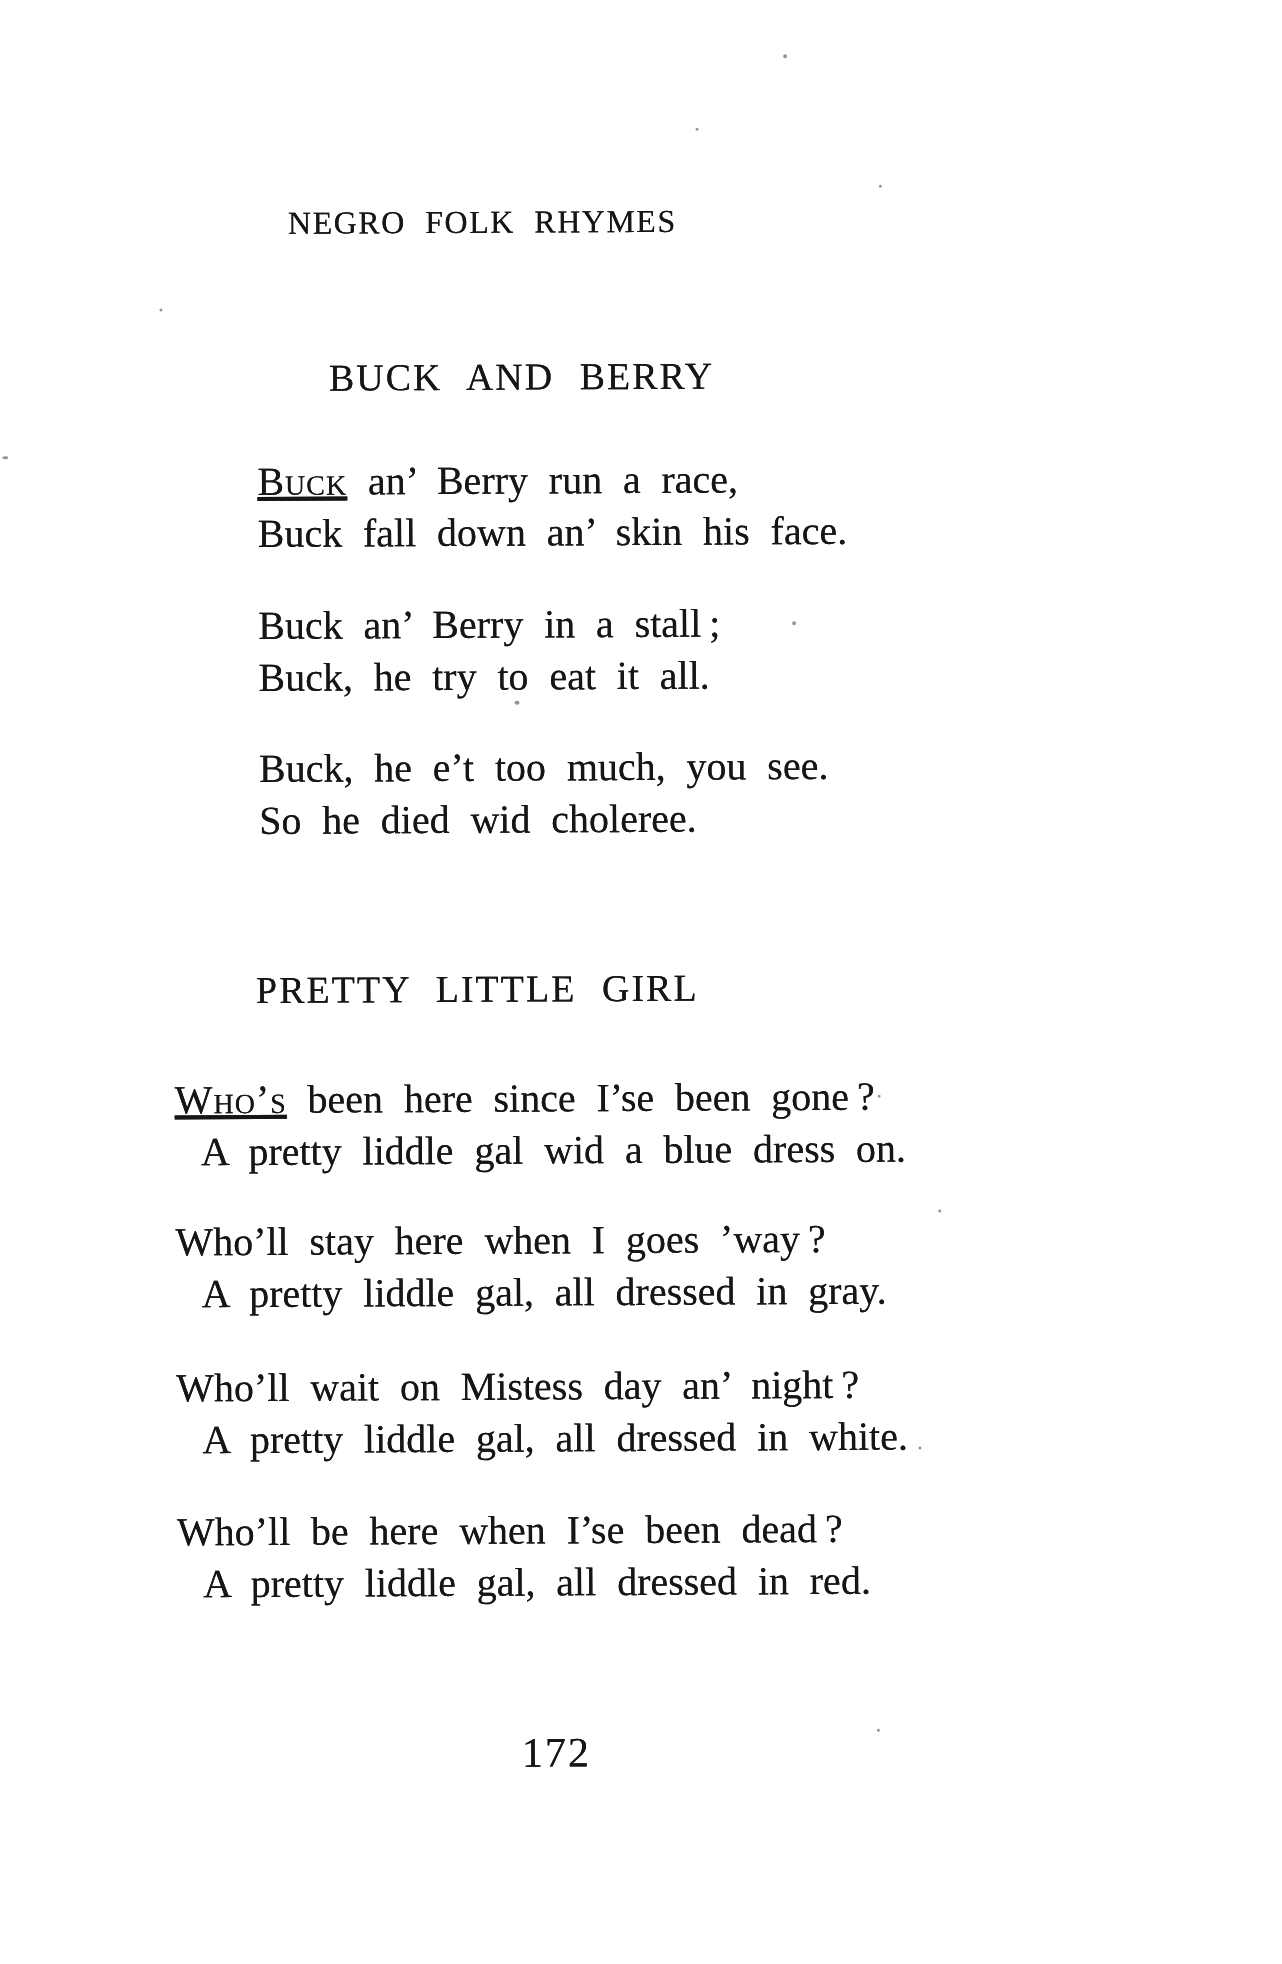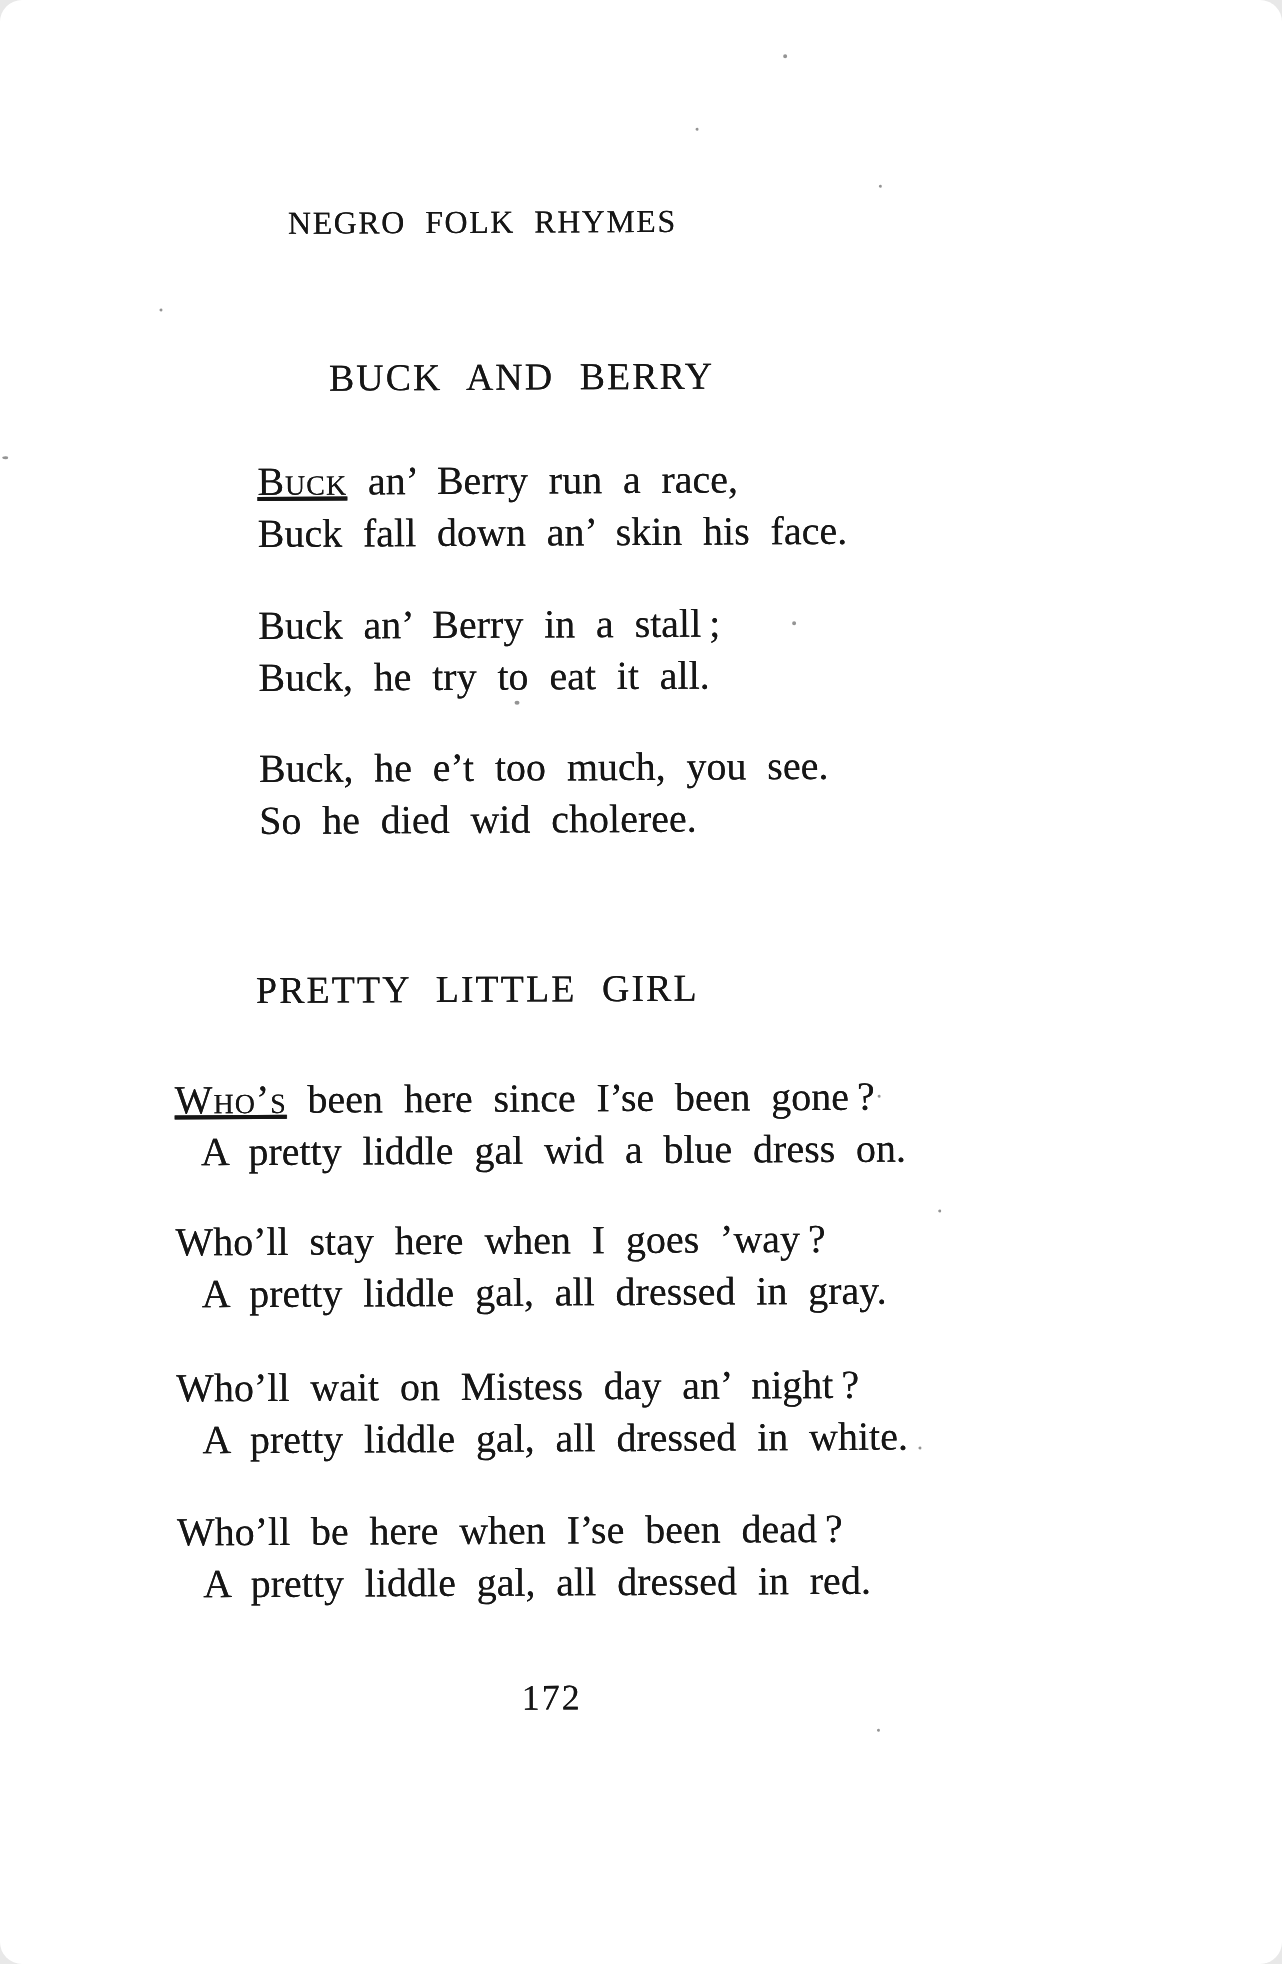--- a/index.html
+++ b/index.html
@@ -5,21 +5,20 @@
   html, body { margin: 0; padding: 0; background: #e8e8e8; }
   .page {
     position: relative;
     width: 1282px;
     height: 1964px;
     background: #ffffff;
     font-family: "Liberation Serif", serif;
     color: #161616;
     overflow: hidden;
     text-shadow: 0 0 0.5px rgba(0,0,0,0.85);
-    border-radius: 22px;
   }
   .tilt { position: absolute; inset: 0; transform: rotate(-0.3deg); transform-origin: 50% 50%; }
 
   .running-head {
     position: absolute;
     top: 203px; left: 292px;
     font-size: 32px;
     letter-spacing: 1.5px;
     word-spacing: 10px;
     white-space: nowrap;
@@ -54,22 +53,22 @@
 
   .girl-stanza { left: 174px; }
   #girl-s1 { top: 1072px; }
   #girl-s2 { top: 1214px; }
   #girl-s3 { top: 1360px; }
   #girl-s4 { top: 1504px; }
   .girl-stanza p.answer { margin-left: 26px; }
 
   .page-number {
     position: absolute;
-    top: 1676px; left: 518px;
-    font-size: 36px;
+    top: 1728px; left: 518px;
+    font-size: 42px;
     letter-spacing: 2px;
   }
 
   .speck {
     position: absolute;
     background: #5a5a5a;
     border-radius: 50%;
     opacity: 0.65;
   }
 </style>

